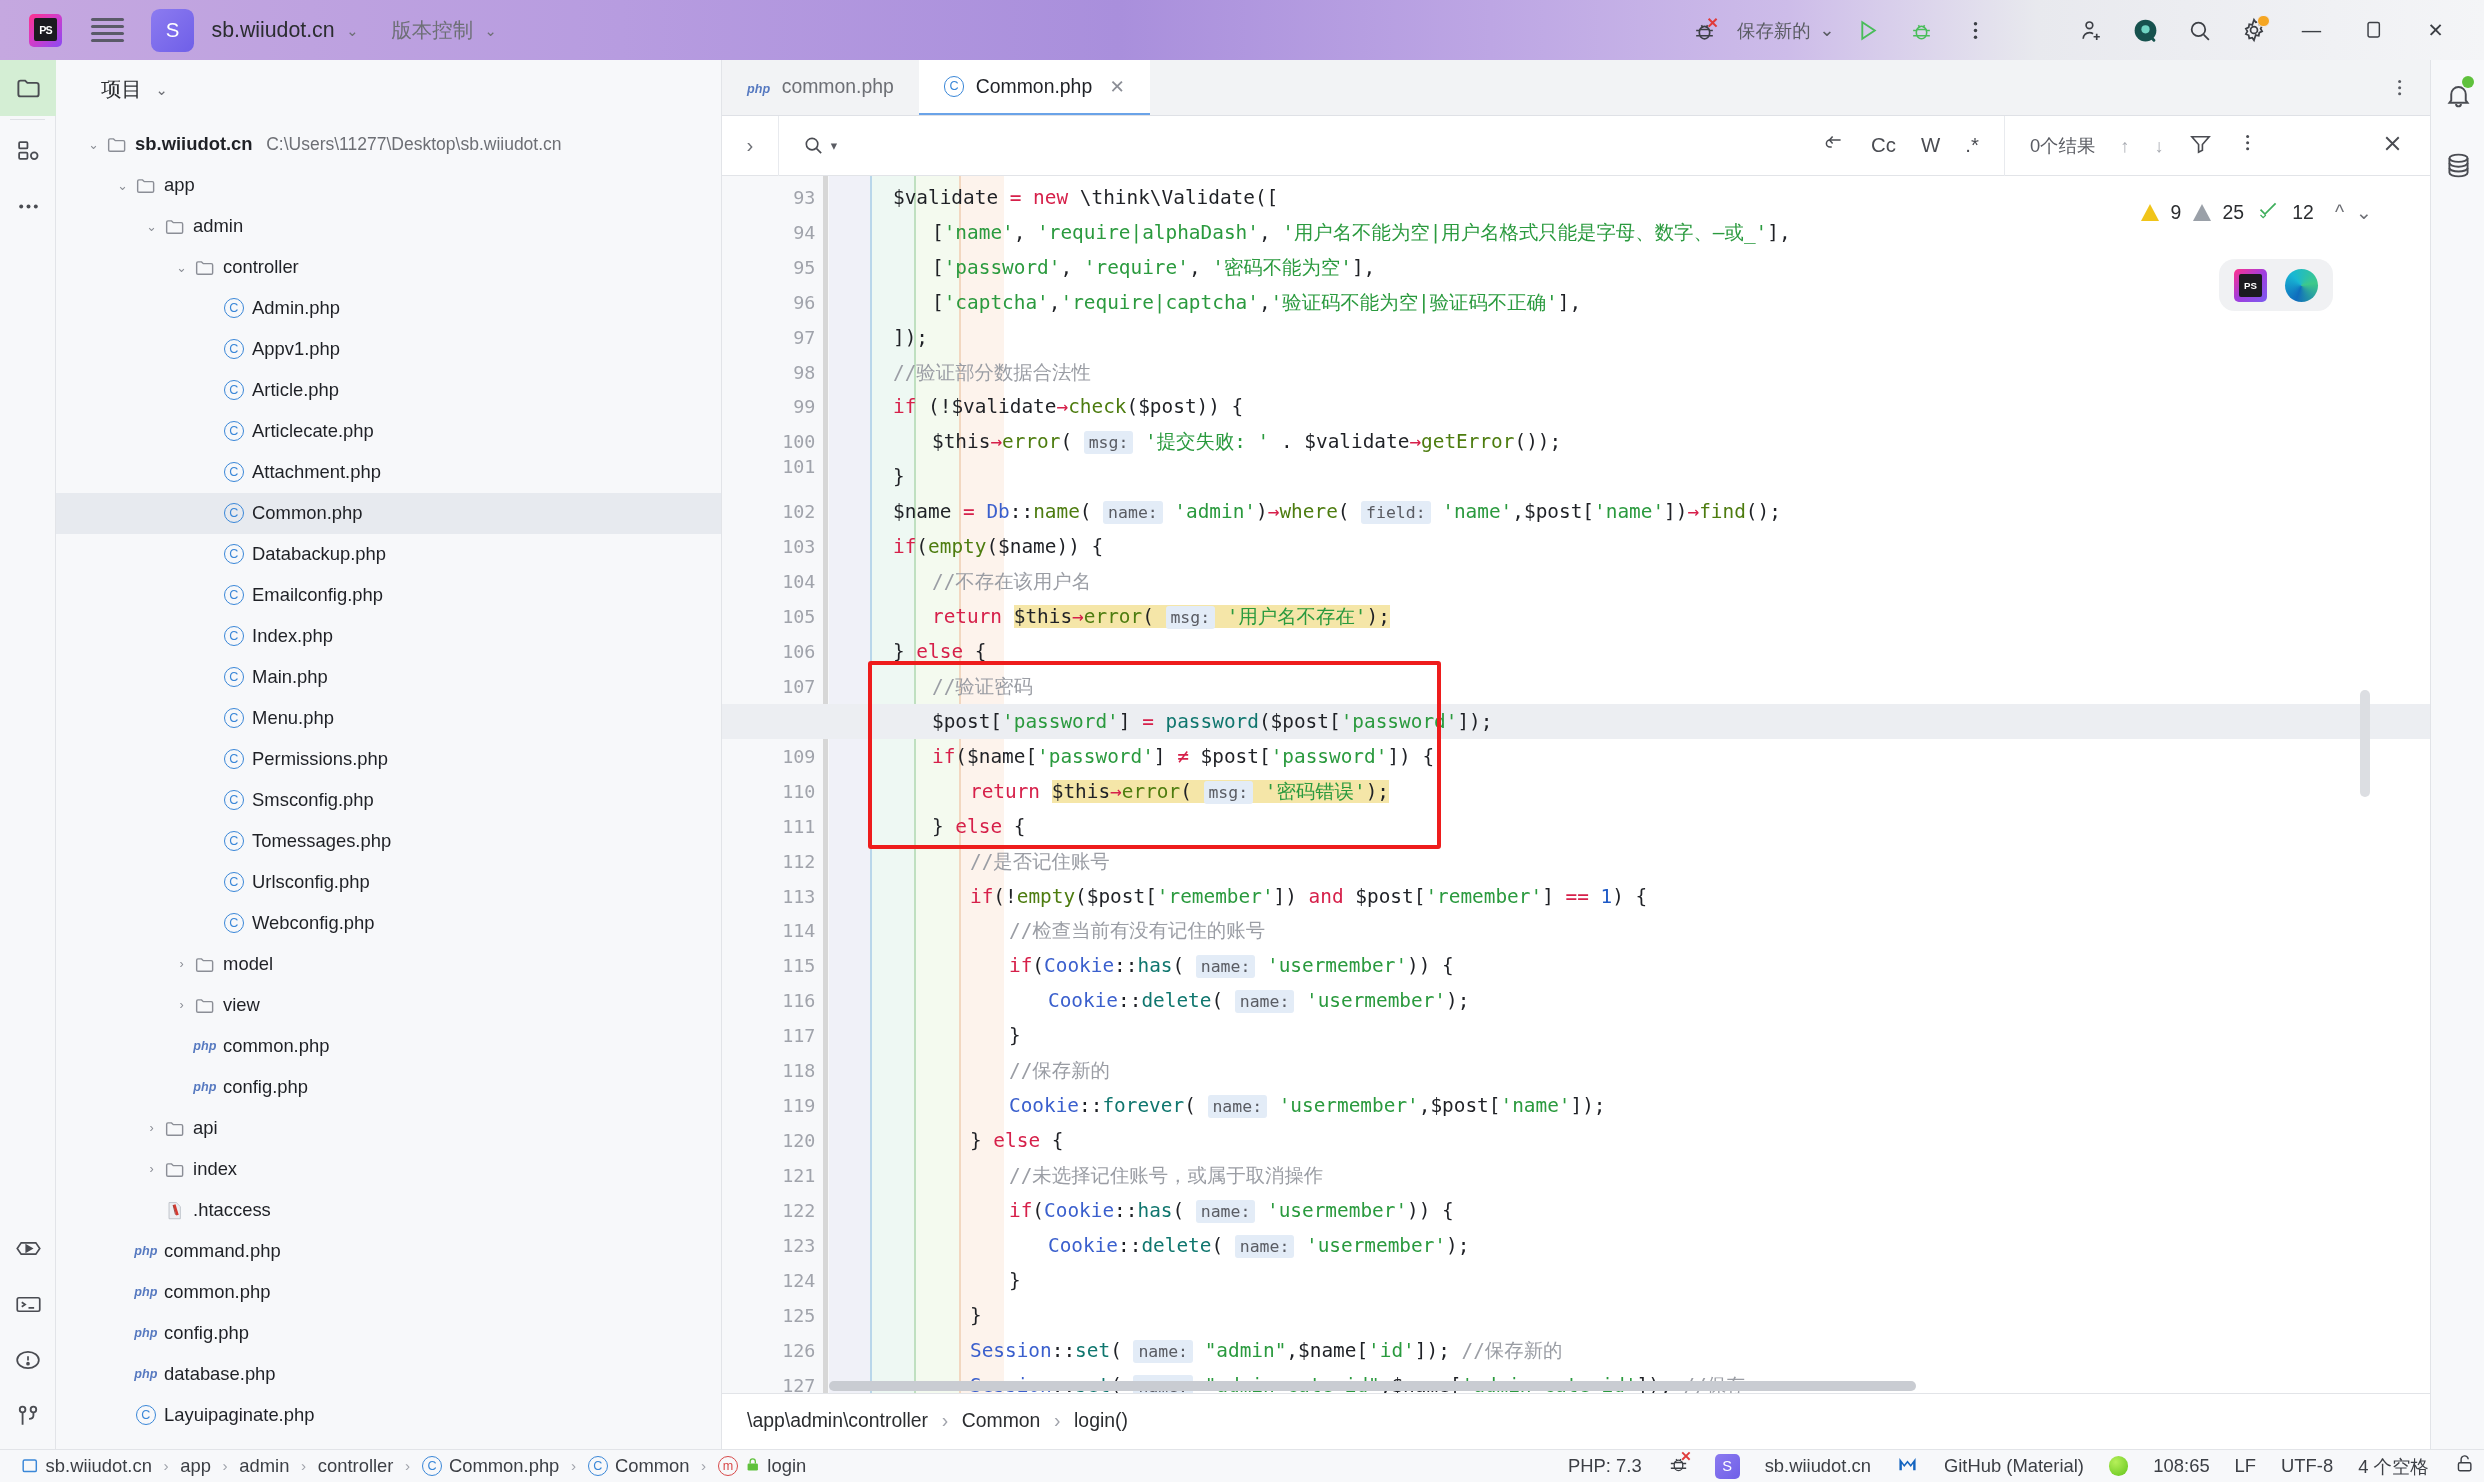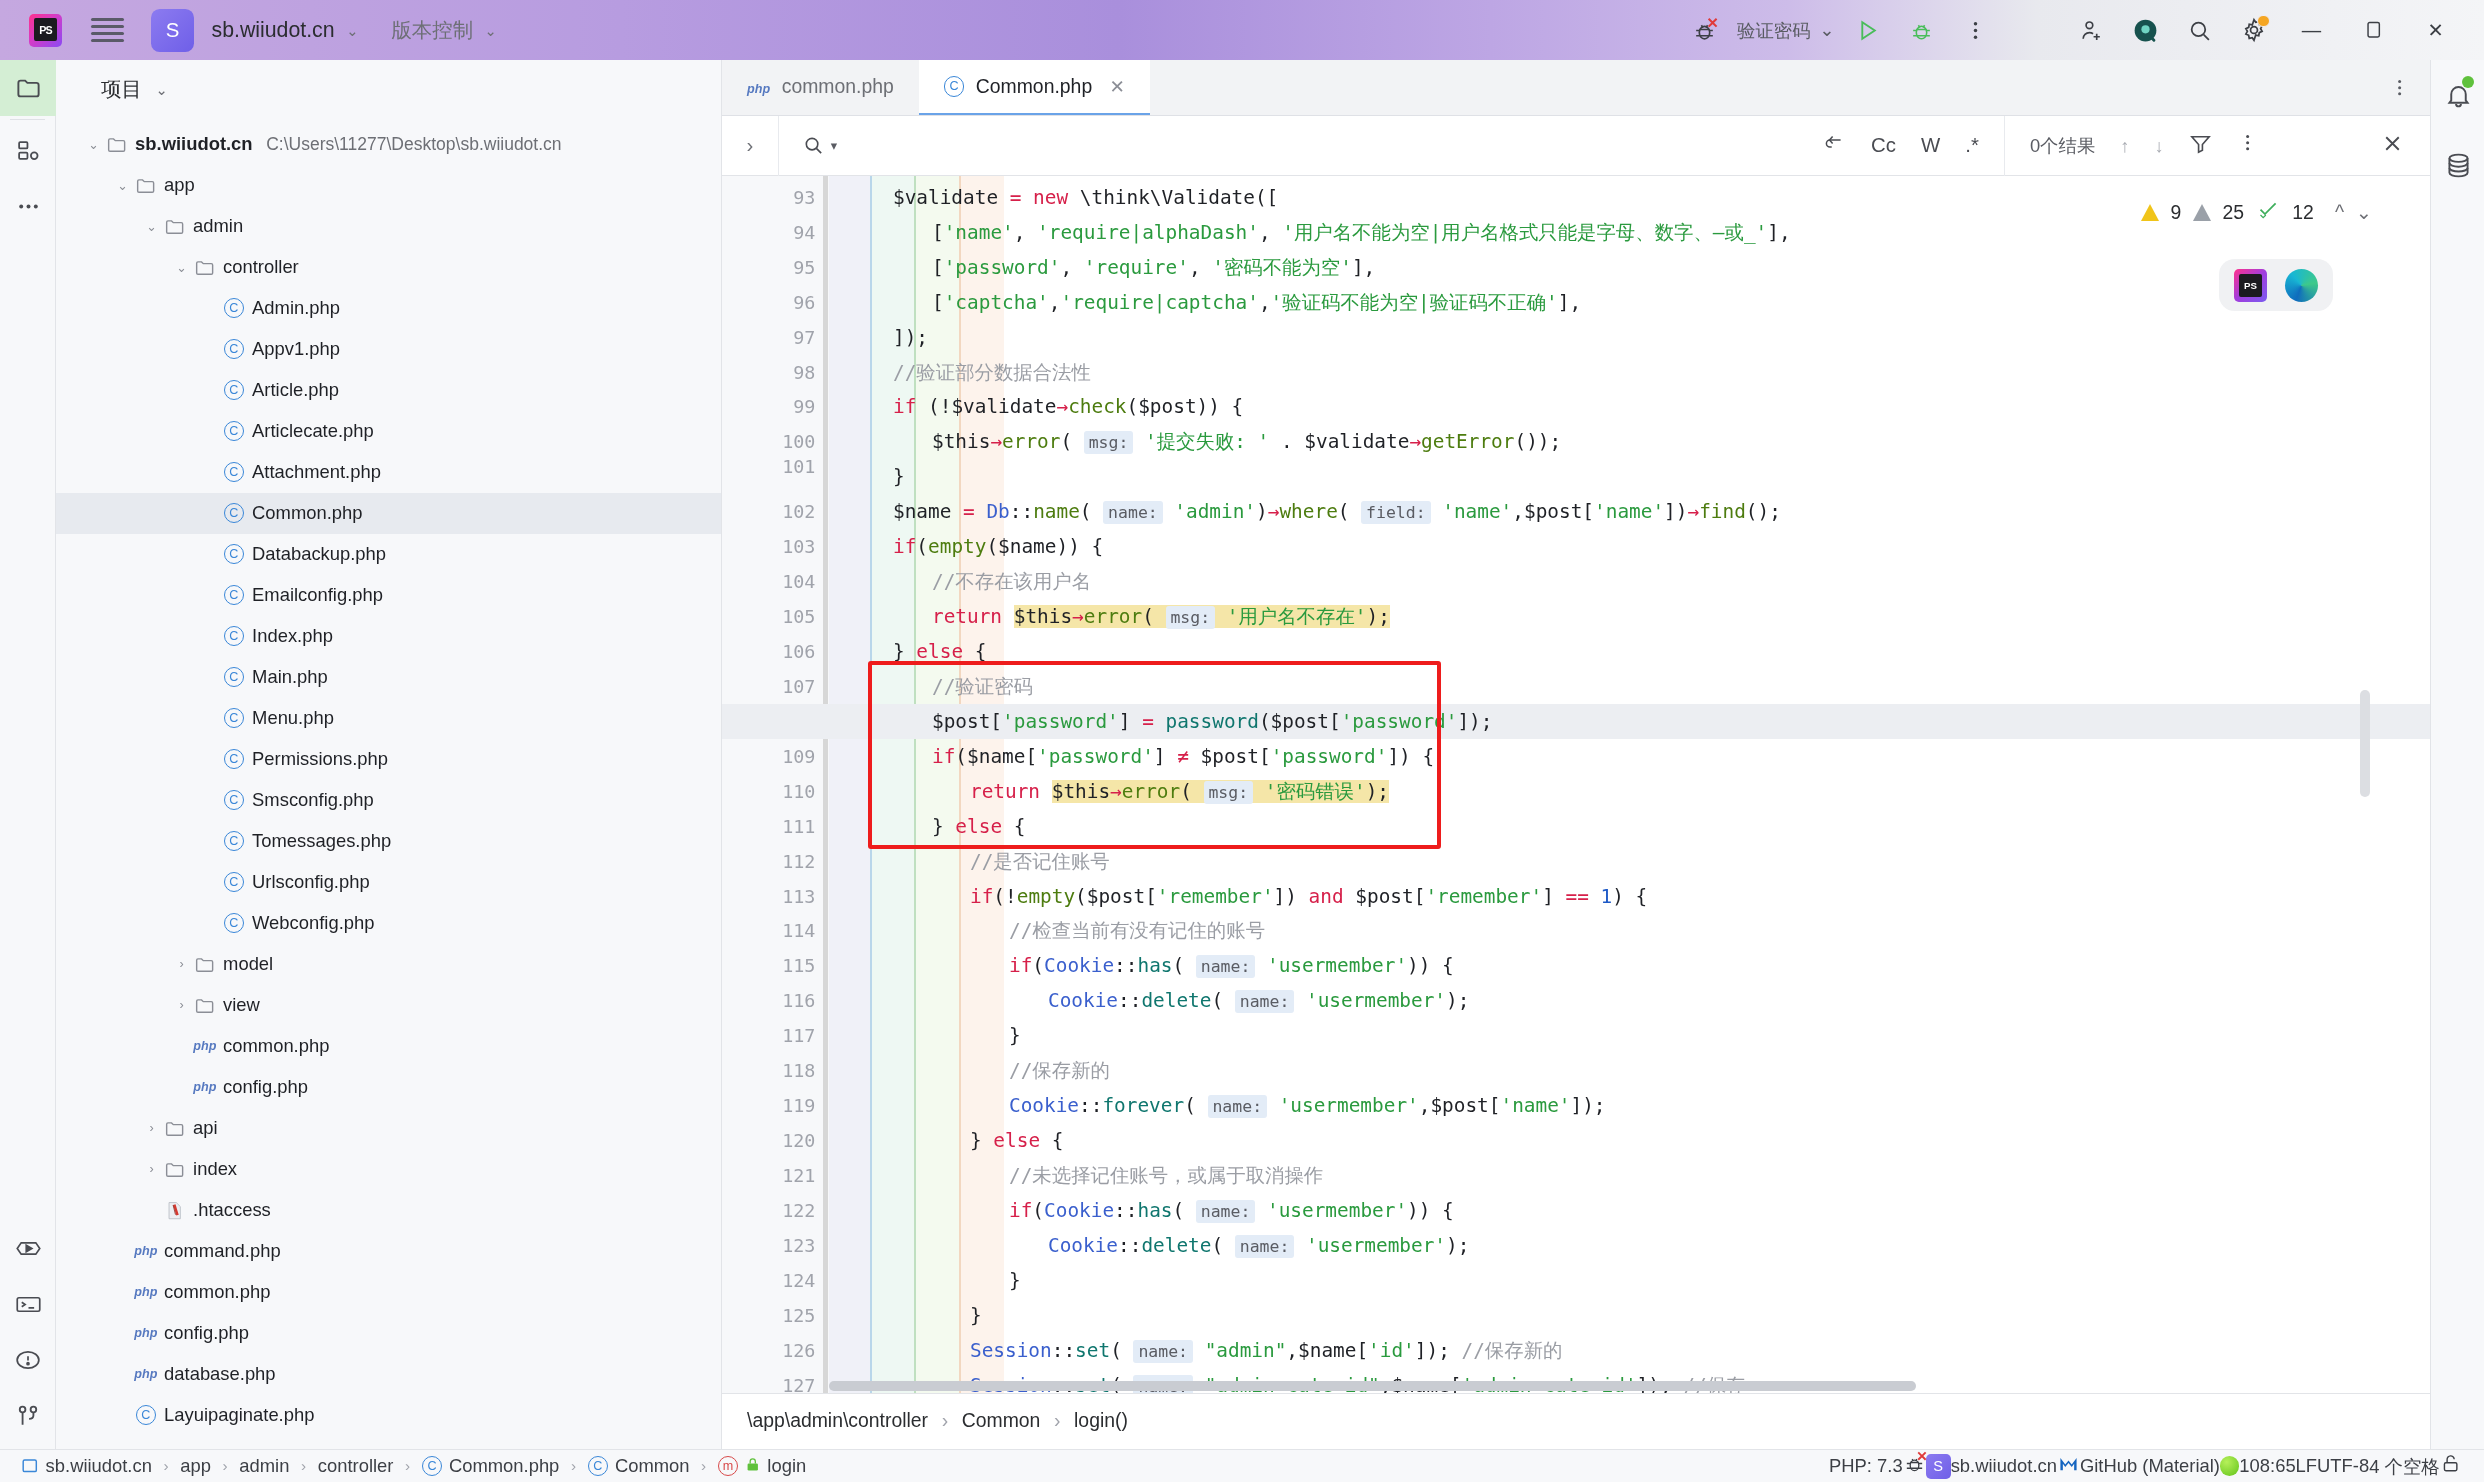--- a/index.html
+++ b/index.html
@@ -132,21 +132,21 @@
   .rightstrip{ position:absolute; right:0; top:60px; width:54px; height:1390px;
     background:#f7f8fa; border-left:1px solid #e2e4e8;}
   .rsitem{ width:54px;height:70px; display:flex;align-items:center;justify-content:center;
     cursor:pointer; position:relative;}
 
   
   .status{ position:absolute; left:0; bottom:0; width:2484px; height:33px;
     background:#f7f8fa; border-top:1px solid #e2e4e8;
     display:flex; align-items:center; font-size:18.4px; color:#3c3f45;}
   .st-left{ display:flex; align-items:center; gap:11.6px; padding-left:21.3px;}
-  .st-right{ margin-left:auto; display:flex; align-items:center; padding-right:23px;}
+  .st-right{ margin-left:auto; display:flex; align-items:center; gap:25px; padding-right:9px;}
   .sep{ color:#a0a3ab; font-size:15.5px;}
   .sq-chip{ width:25px;height:25px;border-radius:4.9px;
     background:linear-gradient(135deg,#8c7bf0,#6f5fe8); color:#fff; font-size:14.6px;
     display:flex;align-items:center;justify-content:center;}
   .greendot{ width:19.4px;height:19.4px;border-radius:50%;
     background:radial-gradient(circle at 35% 30%,#b6f05a,#62c41a);}
 </style>
 </head>
 <body>
 
@@ -170,21 +170,21 @@
 
   <div class="tb-right">
     <div class="tbtn">
       <svg width="25" height="25" viewBox="0 0 24 24" fill="none" stroke="#3c3f45" stroke-width="1.6">
         <ellipse cx="12" cy="14" rx="5" ry="6"></ellipse>
           <path d="M7 11h10M7 17h10M4 12h3M17 12h3M4 17h3M17 17h3M9 7l1.5 2M15 7l-1.5 2"></path>
       </svg>
       <span class="badge-x">✕</span>
     </div>
     <div class="runcfg">
-      <span>验证密码</span>
+      <span>保存新的</span>
       <span>⌄</span>
     </div>
     <div class="tbtn">
       <svg width="25" height="25" viewBox="0 0 24 24" fill="none" stroke="#49bd5a" stroke-width="1.8">
         <path d="M7 4l12 8-12 8z"></path>
         </svg>
     </div>
     <div class="tbtn">
       <svg width="25" height="25" viewBox="0 0 24 24" fill="none" stroke="#49bd5a" stroke-width="1.5">
         <ellipse cx="12" cy="14" rx="5" ry="6"></ellipse>

